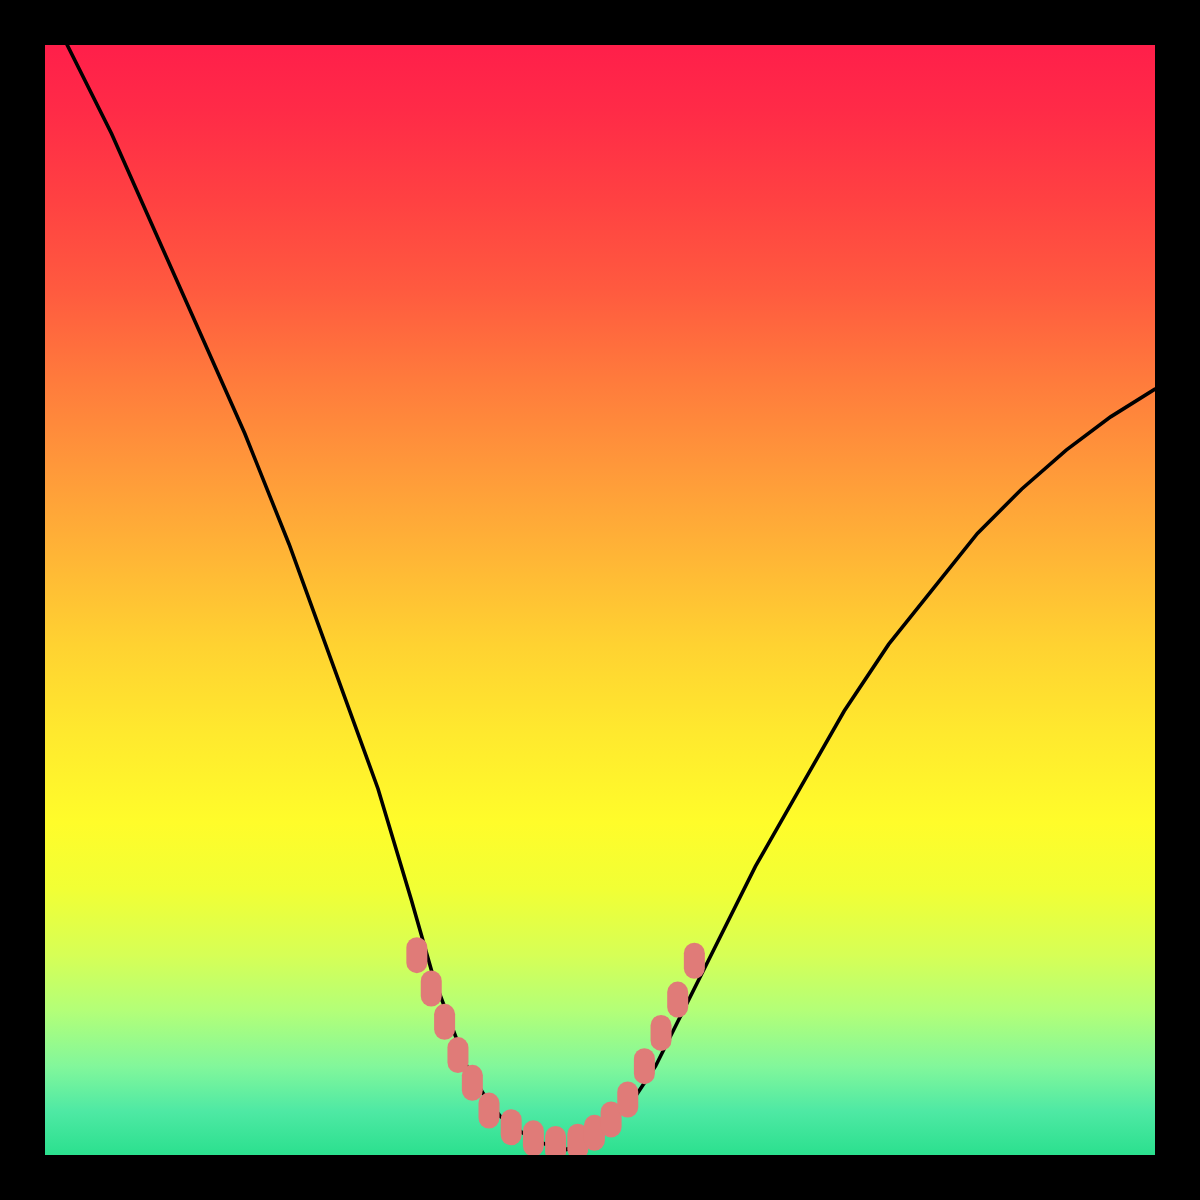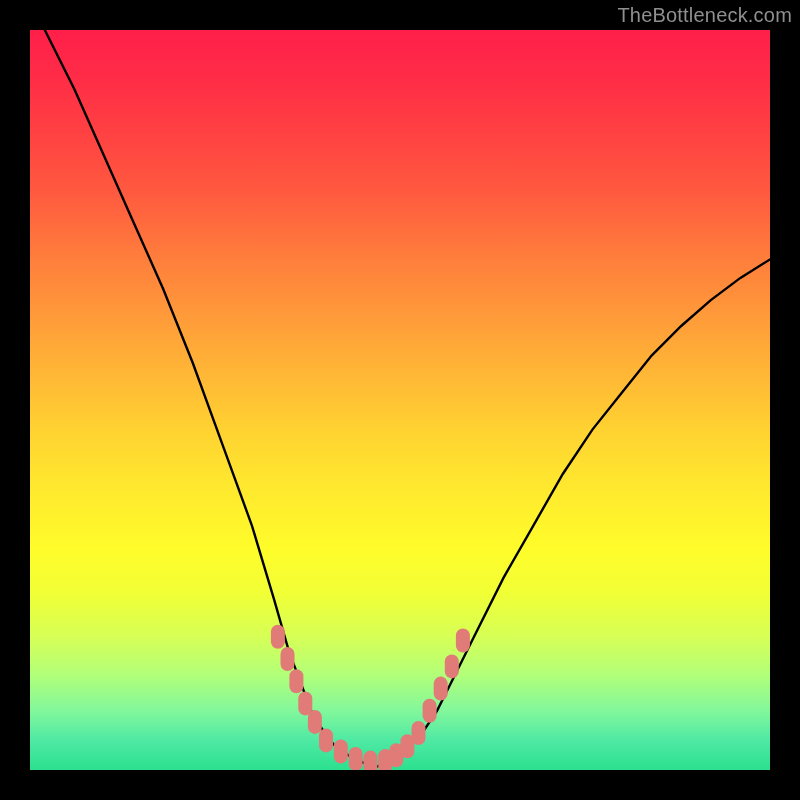--- a/index.html
+++ b/index.html
@@ -61,21 +61,20 @@
   svg.curves {
     position: absolute;
     inset: 0;
   }
 </style>
 </head>
 <body>
 
 <div class="frame">
 
-  <div class="watermark">TheBottleneck.com</div>
 
   <div class="plot">
     <div class="gradient"></div>
 
     <svg class="curves" viewBox="0 0 740 740" preserveAspectRatio="none">
       <path fill="none" stroke="#000" stroke-width="2.4" stroke-linecap="round" id="left-path" d="M14.8 0.0 L44.4 59.2 L74.0 125.8 L103.6 192.4 L133.2 259.0 L162.8 333.0 L192.4 414.4 L222.0 495.8 L244.2 569.8 L259.0 621.6 L270.1 651.2 L281.2 680.8 L292.3 699.3 L303.4 714.1 L318.2 725.2 L333.0 732.6 L347.8 736.3"></path>
       <path fill="none" stroke="#000" stroke-width="2.4" stroke-linecap="round" id="right-path" d="M347.8 736.3 L362.6 728.9 L377.4 717.8 L392.2 703.0 L407.0 680.8 L421.8 651.2 L444.0 606.8 L473.6 547.6 L503.2 495.8 L532.8 444.0 L562.4 399.6 L592.0 362.6 L621.6 325.6 L651.2 296.0 L680.8 270.1 L710.4 247.9 L740.0 229.4"></path>
       <g id="markers-group">
           <rect x="240.9" y="594.8" width="14" height="24" rx="7" ry="7" fill="#e07b78"></rect>
           <rect x="250.5" y="617.0" width="14" height="24" rx="7" ry="7" fill="#e07b78"></rect>

